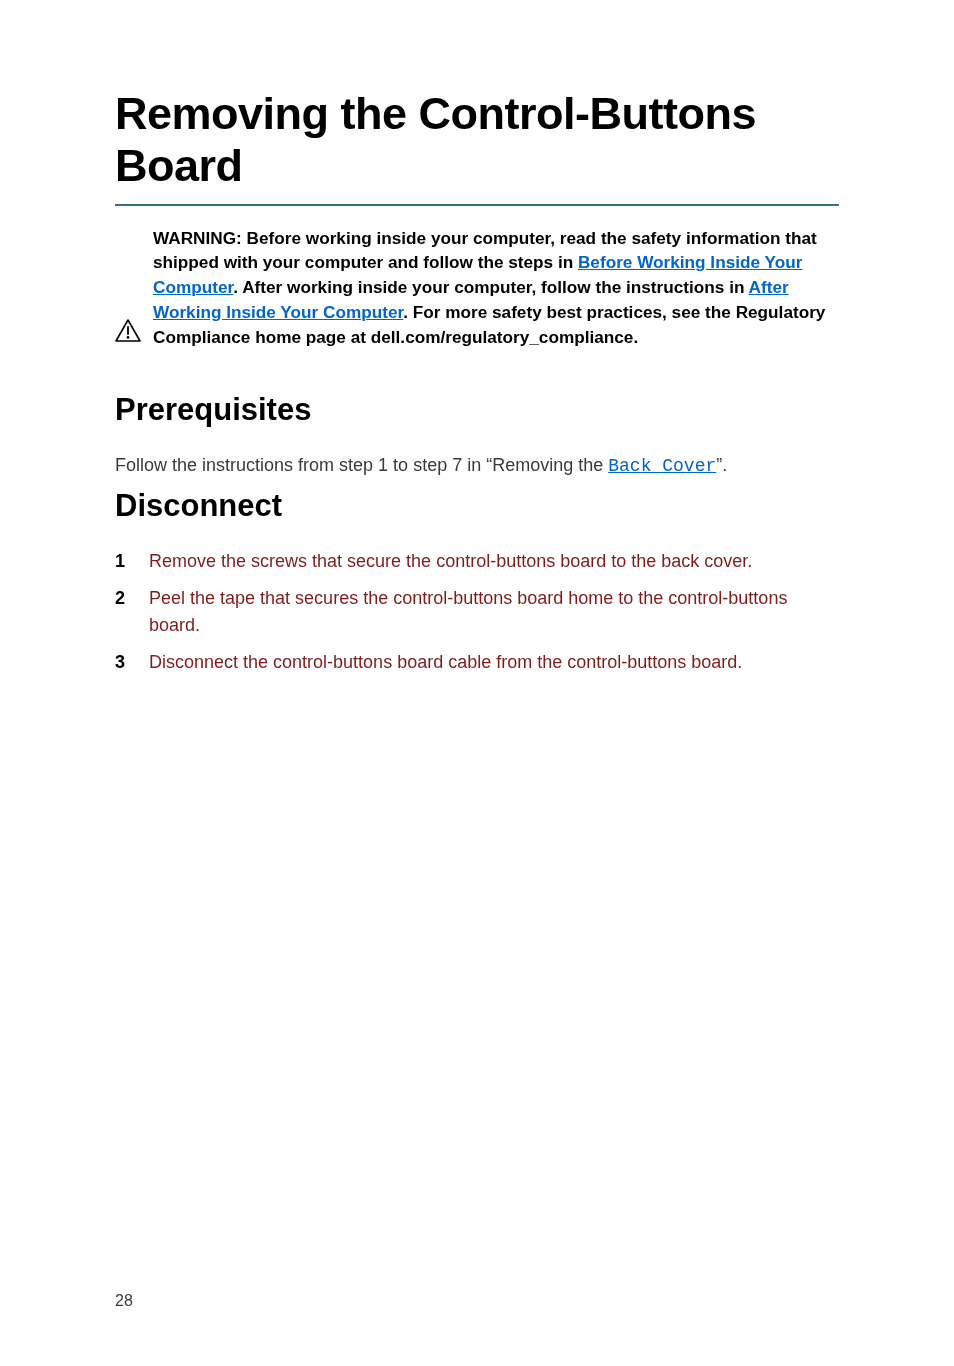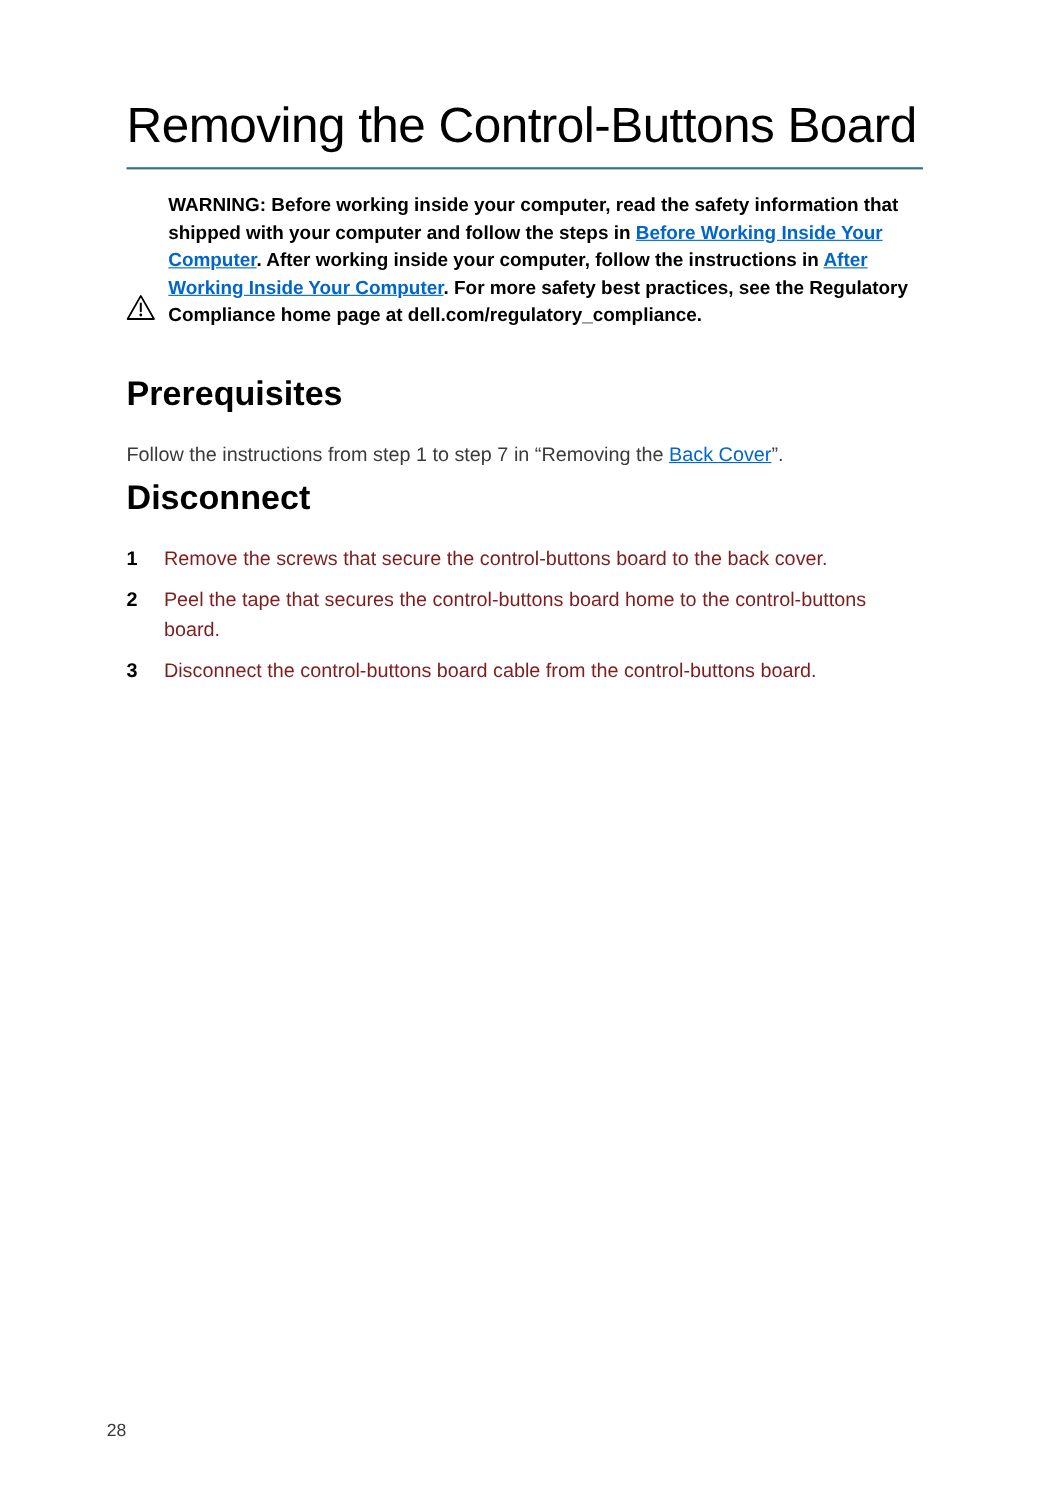--- a/index.html
+++ b/index.html
@@ -6,21 +6,21 @@
   html, body { width: 954px; height: 1366px; }
   body {
     font-family: "Segoe UI", Arial, sans-serif;
     background: #ffffff;
     color: #000000;
     padding: 88px 115px 60px 115px;
     position: relative;
   }
   h1.page-title {
     font-size: 45px;
-    font-weight: 400;
+    font-weight: 700;
     line-height: 1.15;
     letter-spacing: -0.5px;
     margin-bottom: 12px;
   }
   .title-rule {
     border: none;
     border-top: 2px solid #31708f;
     margin-bottom: 20px;
   }
   .warning-block {
@@ -48,20 +48,21 @@
   .body-p {
     font-size: 18px;
     font-weight: 400;
     line-height: 1.5;
     margin-bottom: 8px;
     color: #3a3a3a;
   }
   .body-p a {
     color: #0066cc;
     text-decoration: underline;
+    font-family: Liberation Mono, monospace;
   }
   ol.procedure {
     list-style: none;
     counter-reset: step;
     margin-top: 4px;
   }
   ol.procedure li {
     counter-increment: step;
     position: relative;
     padding-left: 34px;
@@ -74,21 +75,21 @@
     content: counter(step);
     position: absolute;
     left: 0;
     top: 0;
     font-weight: 700;
     color: #000;
   }
   .page-number {
     position: absolute;
     bottom: 56px;
-    left: 97px;
+    left: 115px;
     font-size: 16px;
     color: #3a3a3a;
   }
 </style>
 </head>
 <body>
 
 <h1 class="page-title">Removing the Control-Buttons Board</h1>
 <hr class="title-rule">
 

